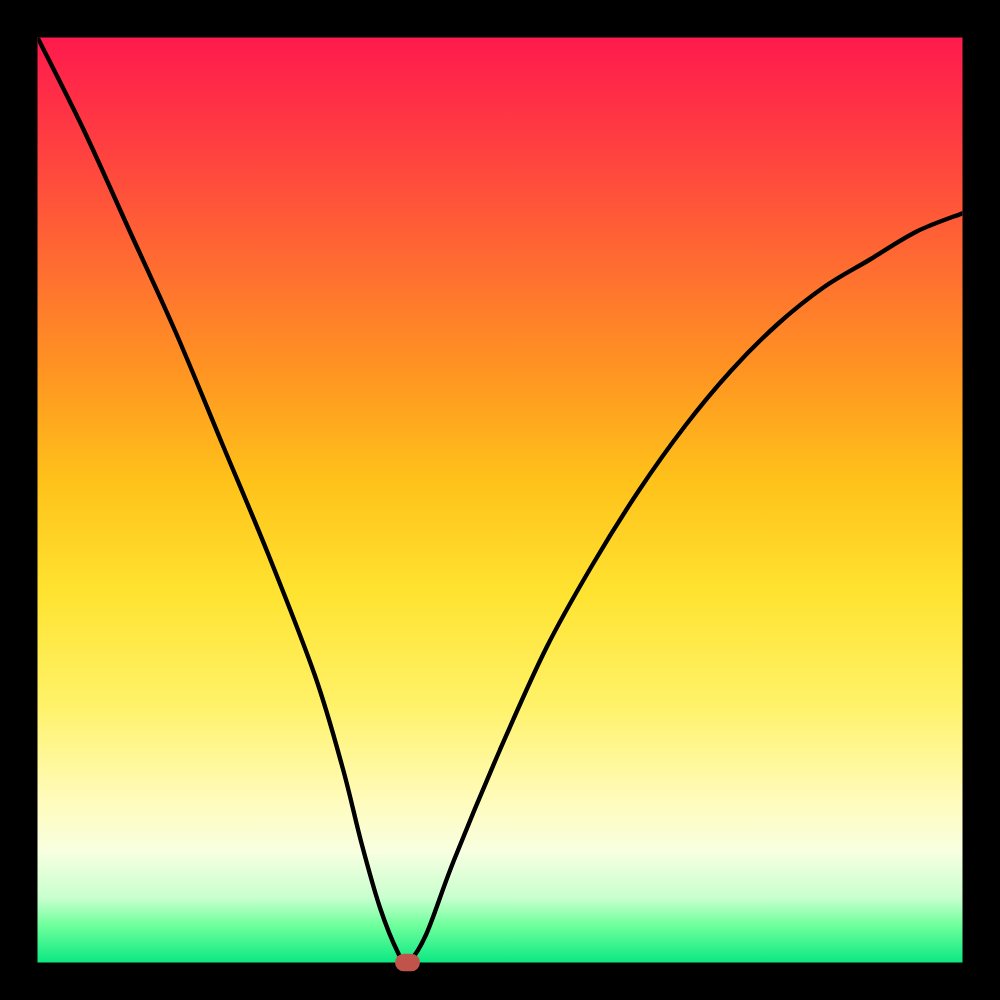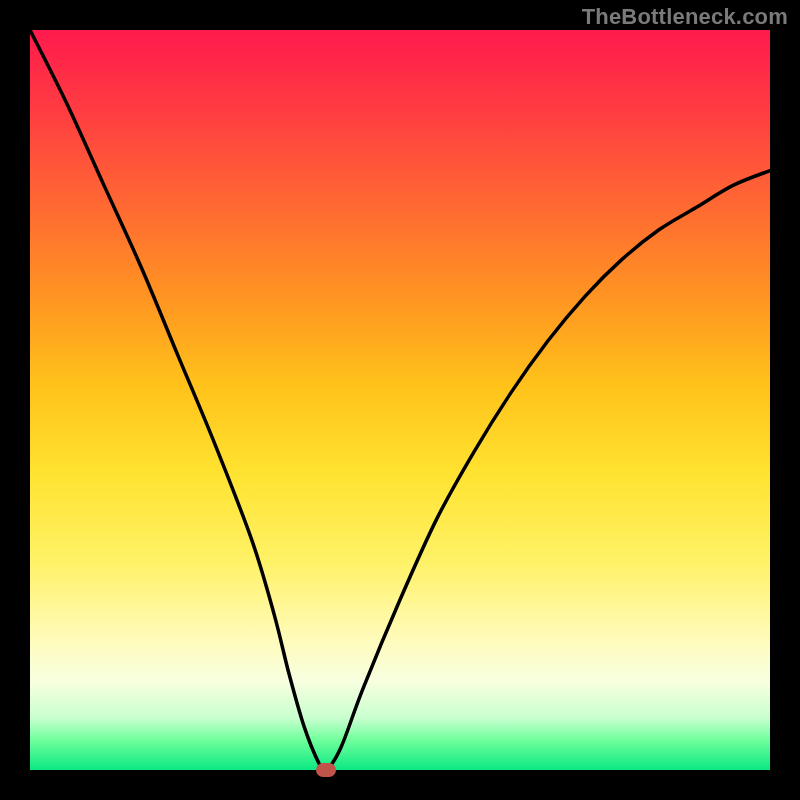--- a/index.html
+++ b/index.html
@@ -62,21 +62,20 @@
     background: #c0544b;
     border-radius: 7px;
     transform: translate(-50%, -50%);
   }
 </style>
 </head>
 <body>
 
 <div class="frame">
 
-  <div class="watermark">TheBottleneck.com</div>
 
   <div class="plot-area">
     <svg class="curve" viewBox="0 0 740 740" preserveAspectRatio="none">
       <path id="curve-path" fill="none" stroke="#000" stroke-width="3.5" stroke-linecap="round" stroke-linejoin="round" d="M 0,0 C 6.166666666666667,12.333333333333334 24.666666666666664,48.10000000000001 37,74 C 49.333333333333336,99.89999999999999 61.666666666666664,128.26666666666665 74,155.39999999999998 C 86.33333333333333,182.5333333333333 98.66666666666667,208.43333333333328 111,236.79999999999995 C 123.33333333333333,265.16666666666663 135.66666666666666,295.99999999999994 148,325.59999999999997 C 160.33333333333334,355.2 172.66666666666666,383.5666666666666 185,414.4 C 197.33333333333334,445.23333333333335 212.13333333333333,482.23333333333335 222,510.6 C 231.86666666666667,538.9666666666667 238.03333333333336,562.4000000000001 244.20000000000002,584.6 C 250.36666666666667,606.8 254.06666666666666,625.3 259,643.8 C 263.93333333333334,662.3 268.8666666666667,680.8 273.8,695.6 C 278.73333333333335,710.4000000000001 284.90000000000003,725.2 288.6,732.6 C 292.3,740 292.3,742.4666666666667 296,740 C 299.7,737.5333333333333 304.6333333333333,731.3666666666666 310.8,717.8 C 316.9666666666667,704.2333333333333 323.1333333333333,683.2666666666667 333,658.6 C 342.8666666666667,633.9333333333334 357.66666666666663,598.1666666666666 370,569.8 C 382.33333333333337,541.4333333333333 394.66666666666674,513.0666666666666 407.00000000000006,488.4 C 419.33333333333337,463.73333333333335 431.6666666666667,442.76666666666665 444,421.8 C 456.3333333333333,400.83333333333337 468.6666666666667,381.09999999999997 481,362.59999999999997 C 493.3333333333333,344.09999999999997 505.6666666666667,326.83333333333337 518,310.8 C 530.3333333333334,294.76666666666665 542.6666666666666,279.96666666666664 555,266.4 C 567.3333333333334,252.83333333333331 579.6666666666666,240.50000000000003 592,229.40000000000003 C 604.3333333333334,218.30000000000004 616.6666666666666,208.4333333333334 629,199.80000000000007 C 641.3333333333334,191.16666666666674 653.6666666666666,185.00000000000003 666,177.60000000000002 C 678.3333333333334,170.20000000000002 690.6666666666666,161.56666666666666 703,155.39999999999998 C 715.3333333333334,149.2333333333333 733.8333333333334,143.06666666666658 740,140.5999999999999"></path>
     </svg>
     <div id="marker" class="marker" style="left: 296px; top: 740px; background: rgb(192, 84, 75);"></div>
   </div>
 
 </div>
 

